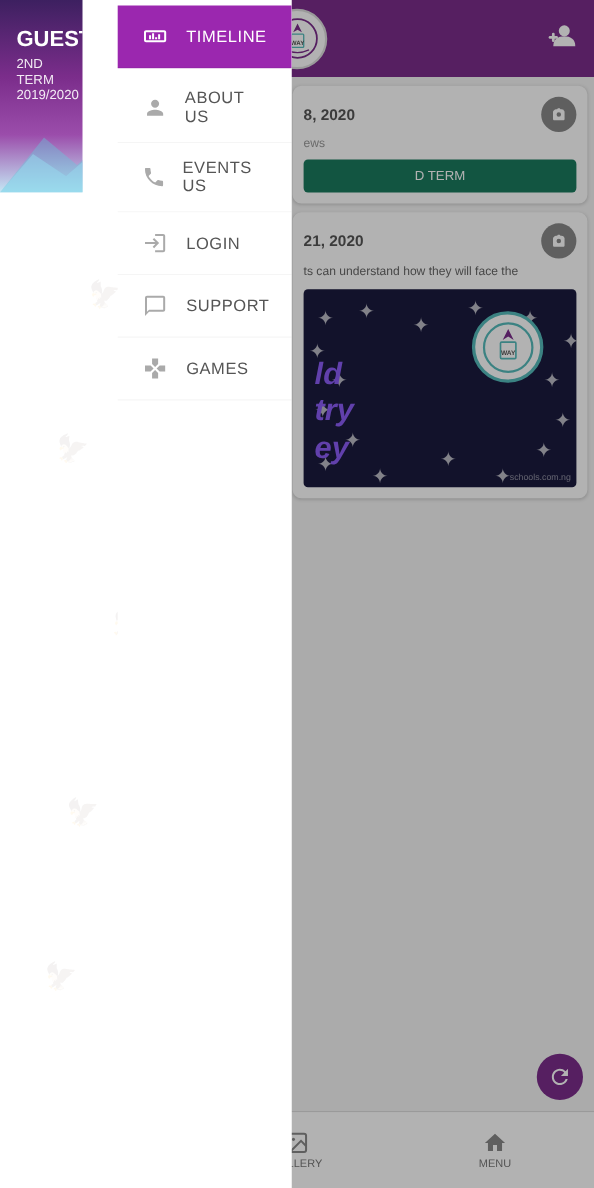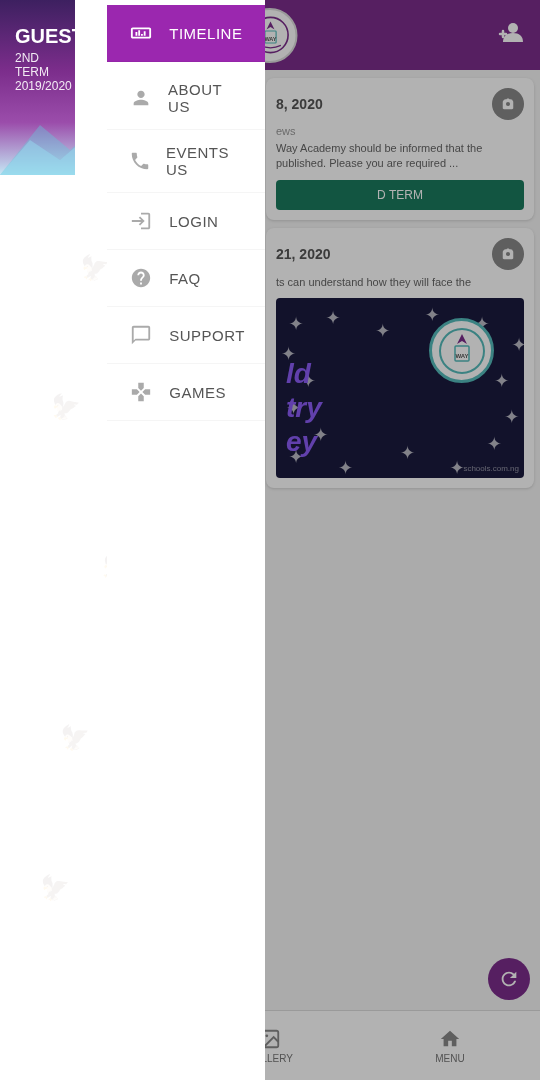--- a/index.html
+++ b/index.html
@@ -365,21 +365,20 @@
   <div class="post-card">
     <div class="post-date">
       <span>8, 2020</span>
       <div class="camera-btn">
         <svg width="14" height="14" viewBox="0 0 24 24" fill="white">
           <path d="M12 15.5A3.5 3.5 0 0 1 8.5 12 3.5 3.5 0 0 1 12 8.5a3.5 3.5 0 0 1 3.5 3.5 3.5 3.5 0 0 1-3.5 3.5m7.43-10.61C18.5 4.78 17.5 4 16.36 4h-1.72l-1.2-1.5H10.56L9.36 4H7.64C6.5 4 5.5 4.78 4.57 5.39 3.67 6 3 6.92 3 8v11c0 1.1.9 2 2 2h14c1.1 0 2-.9 2-2V8c0-1.08-.67-2-1.57-2.61z"></path>
         </svg>
       </div>
     </div>
     <div class="post-label">ews</div>
-    <div class="post-excerpt">Way Academy should be informed that the published. Please you are required ...</div>
     <div class="read-more-btn">D TERM</div>
   </div>
 
   <div class="post-card">
     <div class="post-date">
       <span>21, 2020</span>
       <div class="camera-btn">
         <svg width="14" height="14" viewBox="0 0 24 24" fill="white">
           <path d="M12 15.5A3.5 3.5 0 0 1 8.5 12 3.5 3.5 0 0 1 12 8.5a3.5 3.5 0 0 1 3.5 3.5 3.5 3.5 0 0 1-3.5 3.5m7.43-10.61C18.5 4.78 17.5 4 16.36 4h-1.72l-1.2-1.5H10.56L9.36 4H7.64C6.5 4 5.5 4.78 4.57 5.39 3.67 6 3 6.92 3 8v11c0 1.1.9 2 2 2h14c1.1 0 2-.9 2-2V8c0-1.08-.67-2-1.57-2.61z"></path>
         </svg>
@@ -518,28 +517,20 @@
 
     <div class="nav-menu-item">
       <div class="menu-icon">
         <svg width="22" height="22" viewBox="0 0 24 24" fill="#aaa">
           <path d="M11 7L9.6 8.4l2.6 2.6H2v2h10.2l-2.6 2.6L11 17l5-5-5-5zm9 12h-8v2h8c1.1 0 2-.9 2-2V5c0-1.1-.9-2-2-2h-8v2h8v14z"></path>
         </svg>
       </div>
       <span class="menu-label">LOGIN</span>
     </div>
 
-    <div class="nav-menu-item">
-      <div class="menu-icon">
-        <svg width="22" height="22" viewBox="0 0 24 24" fill="#aaa">
-          <path d="M12 2C6.48 2 2 6.48 2 12s4.48 10 10 10 10-4.48 10-10S17.52 2 12 2zm1 17h-2v-2h2v2zm2.07-7.75l-.9.92C13.45 12.9 13 13.5 13 15h-2v-.5c0-1.1.45-2.1 1.17-2.83l1.24-1.26c.37-.36.59-.86.59-1.41 0-1.1-.9-2-2-2s-2 .9-2 2H8c0-2.21 1.79-4 4-4s4 1.79 4 4c0 .88-.36 1.68-.93 2.25z"></path>
-        </svg>
-      </div>
-      <span class="menu-label">FAQ</span>
-    </div>
 
     <div class="nav-menu-item">
       <div class="menu-icon">
         <svg width="22" height="22" viewBox="0 0 24 24" fill="#aaa">
           <path d="M20 2H4c-1.1 0-2 .9-2 2v18l4-4h14c1.1 0 2-.9 2-2V4c0-1.1-.9-2-2-2zm0 14H6l-2 2V4h16v12z"></path>
         </svg>
       </div>
       <span class="menu-label">SUPPORT</span>
     </div>
 

